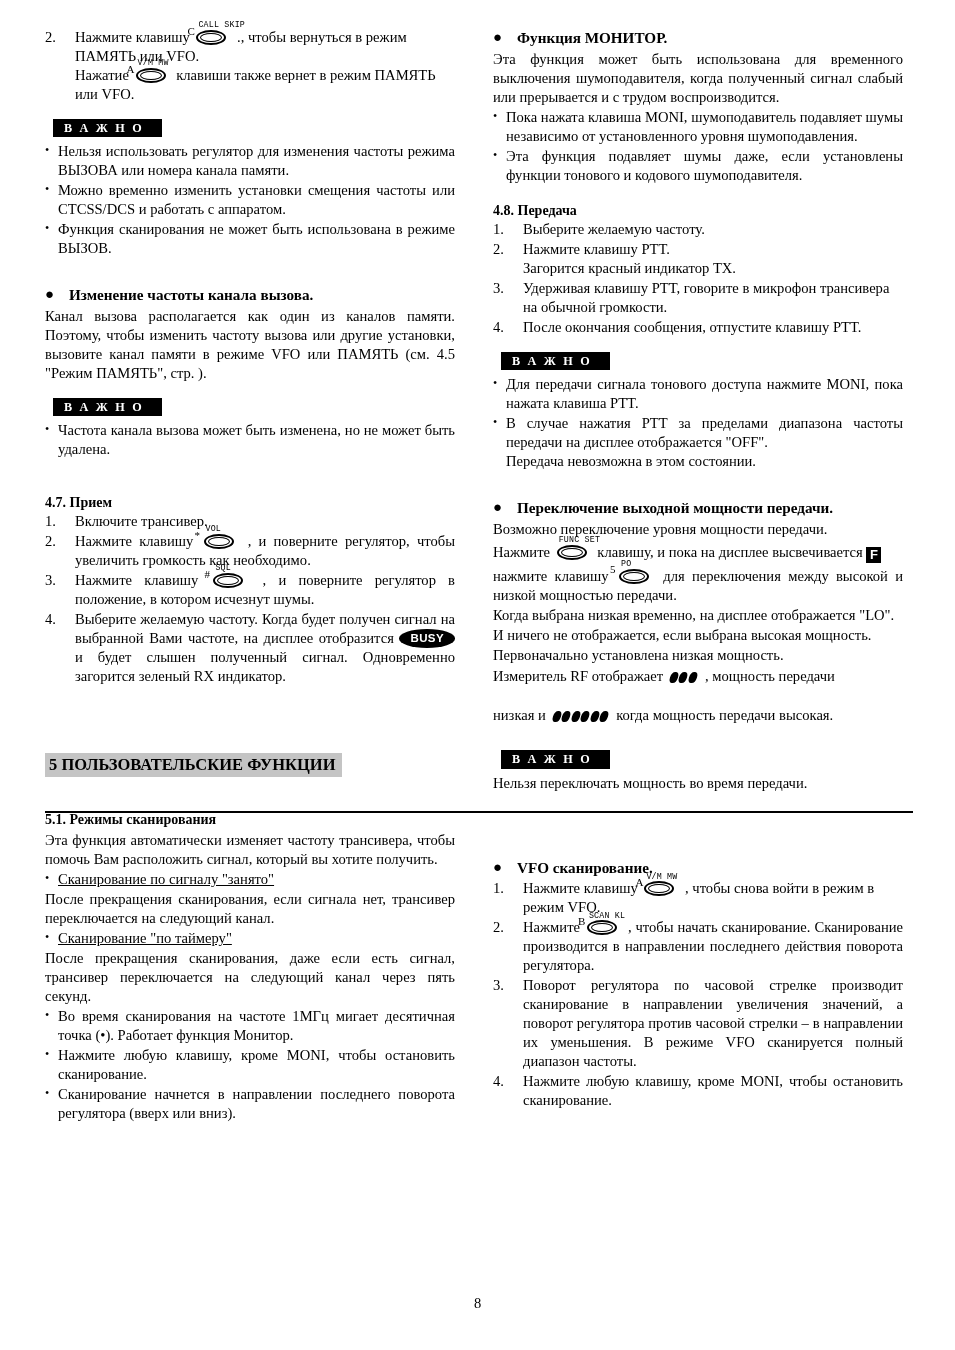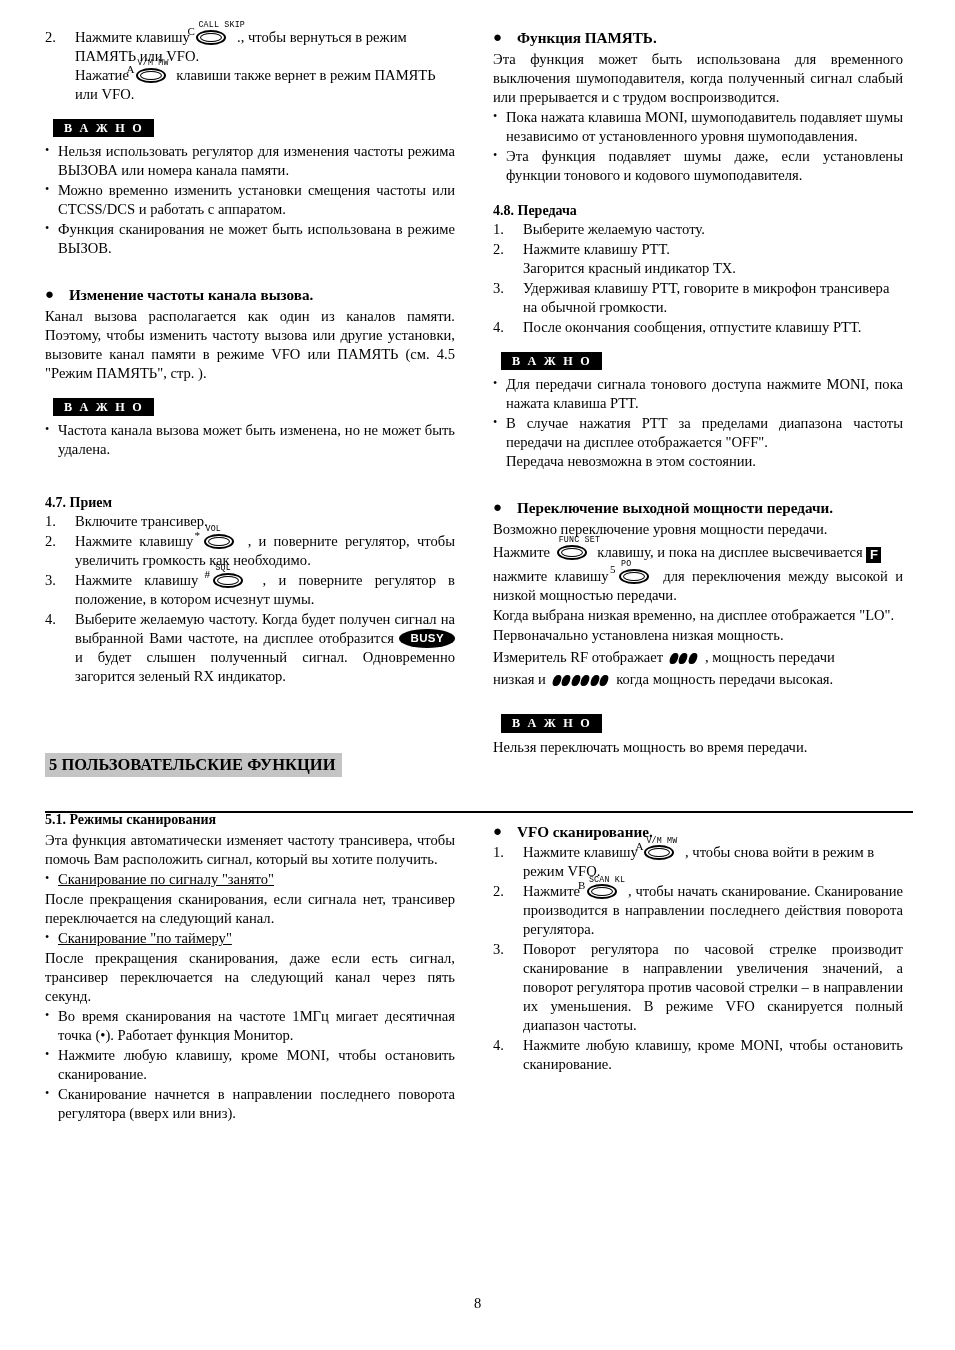--- a/index.html
+++ b/index.html
@@ -91,21 +91,21 @@
 
   
   .vazhno {
     display: inline-block;
     background: #000000;
     color: #ffffff;
     font-family: "Liberation Serif", "DejaVu Serif", serif;
     font-weight: bold;
     font-size: 12.2px;
     letter-spacing: 2.2px;
-    padding: 3px 10px 3px 11px;
+    padding: 3px 18px 3px 11px;
     margin: 6px 0 5px 8px;
     line-height: 1.0;
   }
   
   .zamech {
     display: inline-block;
     background: #c9c9c9;
     color: #000000;
     border: 1.5px solid #000000;
     font-size: 14px;
@@ -389,21 +389,21 @@
 
       
 
     </div>
 
     <div class="col right">
 
       
       <div class="bighead">
         <span class="dot">●</span>
-        <span>Функция ПАМЯТЬ.</span>
+        <span>Функция МОНИТОР.</span>
       </div>
       <div class="para">Эта функция может быть использована для временного выключения шумоподавителя, когда полученный сигнал слабый или прерывается и с трудом воспроизводится.</div>
       <div class="bulrow">
         <div class="bul">•</div>
         <div class="body">Пока нажата клавиша MONI, шумоподавитель подавляет шумы независимо от установленного уровня шумоподавления.</div>
       </div>
       <div class="bulrow">
         <div class="bul">•</div>
         <div class="body">Эта функция подавляет шумы даже, если установлены функции тонового и кодового шумоподавителя.</div>
       </div>
@@ -475,28 +475,29 @@
         <span class="knob">
           <span class="pre">5</span>
           <span class="sup">PO</span>
           <span class="ring-outer"></span>
           <span class="ring-inner"></span>
         </span>
         <span>для переключения между высокой и низкой мощностью передачи.</span>
       </div>
 
       <div class="para left-align">Когда выбрана низкая временно, на дисплее отображается "LO".</div>
+      <div class="para left-align">И ничего не отображается, если выбрана высокая мощность.</div>
       <div class="para left-align">Первоначально установлена низкая мощность.</div>
 
       <div class="para" style="margin-top:3px">
         <span>Измеритель RF отображает</span>
         <span class="rfbars"><i></i><i></i><i></i></span>
         <span>, мощность передачи</span>
       </div>
-      <div class="para left-align" style="margin-top:2px">
+      <div class="para left-align" style="margin-top:18px">
         <span>низкая и</span>
         <span class="rfbars"><i></i><i></i><i></i><i></i><i></i><i></i></span>
         <span>когда мощность передачи высокая.</span>
       </div>
 
       <div class="gap-m"></div>
 
       
       <div class="vazhno">В А Ж Н О</div>
       <div class="para left-align">Нельзя переключать мощность во время передачи.</div>

